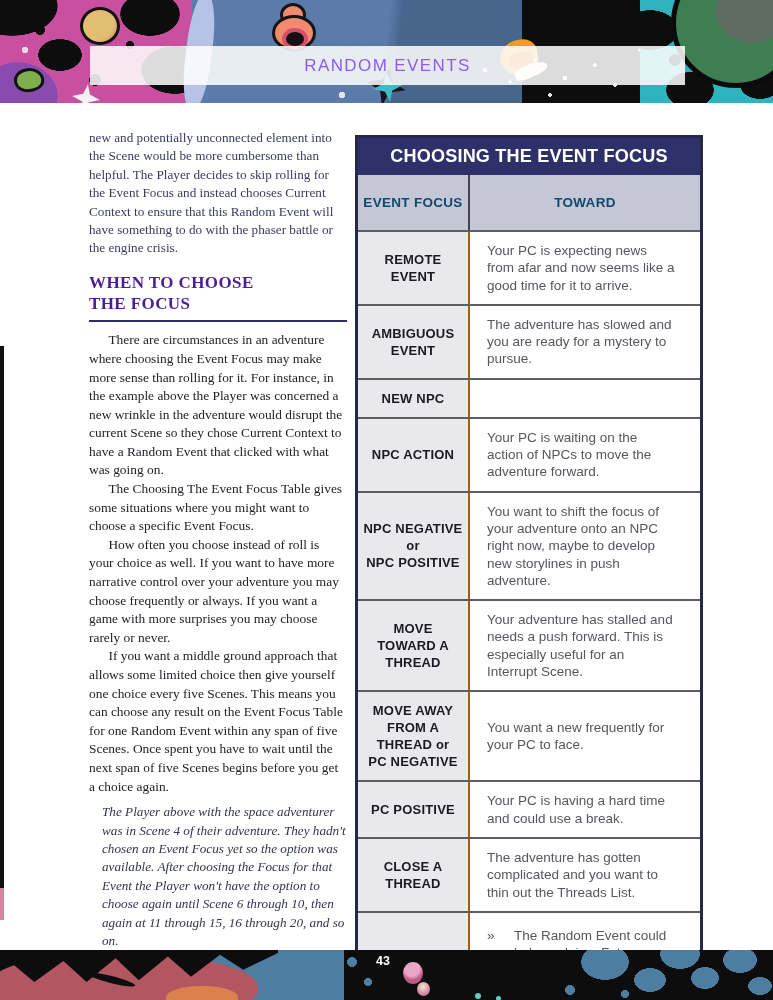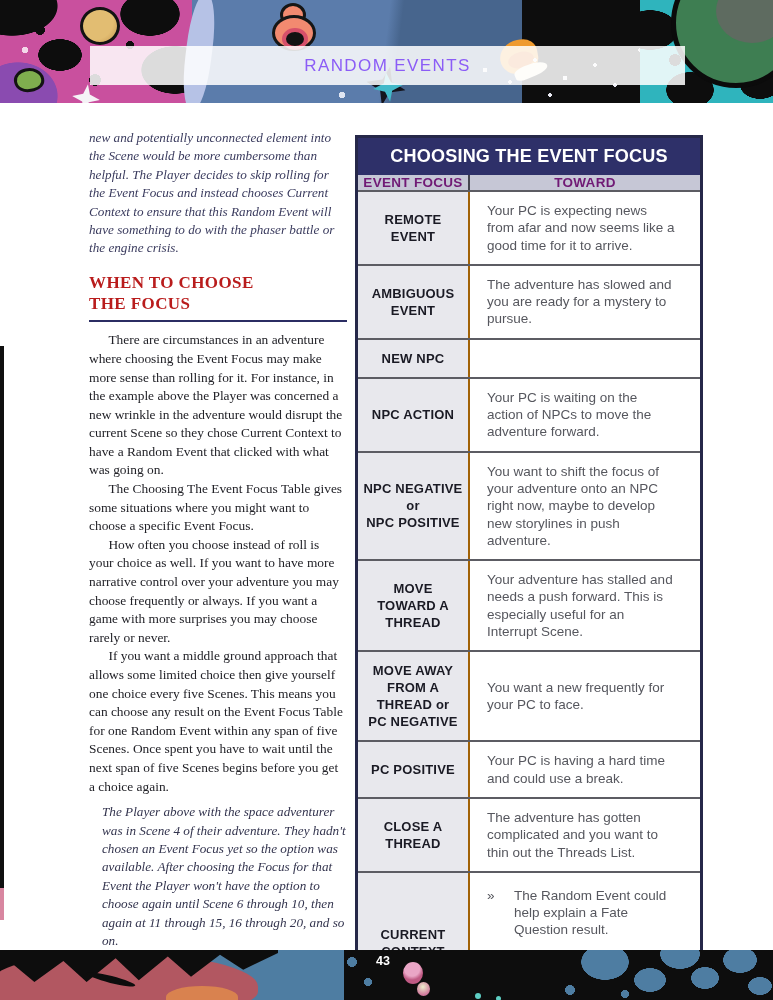--- a/index.html
+++ b/index.html
@@ -84,35 +84,35 @@
     display:flex; align-items:center; justify-content:center;
   }
   .banner span { font-family:"Liberation Sans", sans-serif; font-size:17px; color:#8b5cf6; letter-spacing:1.4px; }
 
   
   .edge-strip { position:absolute; left:0; top:346px; width:4px; height:574px; background:#101010; }
   .edge-strip-pink { position:absolute; left:0; top:888px; width:4px; height:32px; background:#d886a0; }
 
   
   .left-col { position:absolute; left:89px; top:129px; width:258px; }
-  .intro-italic { font-style:italic; font-size:13.2px; line-height:18.4px; color:#3a3b5e; margin-bottom:15px; }
+  .intro-italic { font-size:13.2px; line-height:18.4px; color:#3a3b5e; margin-bottom:15px; }
   .section-heading {
-    font-size:17px; line-height:1.22; font-weight:bold; color:#b91c1c;
+    font-size:17px; line-height:1.22; font-weight:bold; color:#4c1d95;
     letter-spacing:0.4px; white-space:pre-line;
     padding-bottom:6px; border-bottom:2px solid #2b2d63; margin-bottom:9px;
   }
   .body-p { margin:0; text-indent:1.45em; font-size:13.4px; line-height:18.6px; color:#222228; }
   .closing-italic { font-style:italic; font-size:13.2px; line-height:18.4px; color:#33344e; margin:7px 0 0 13px; }
 
   
   .focus-table { position:absolute; left:355px; top:135px; width:348px; border:3px solid #262849; background:#fff; font-family:"Liberation Sans", sans-serif; }
   .t-title { background:#2e3069; color:#ffffff; text-align:center; padding:7px 0 8px; }
   .t-title span { display:inline-block; font-size:19px; font-weight:bold; letter-spacing:0.2px; transform:scaleX(0.95); }
   .t-head { display:grid; grid-template-columns:112px 1fr; background:#c6c7d6; }
-  .t-head > div { padding:0 2px; text-align:center; font-weight:bold; font-size:13.5px; color:#701a75; letter-spacing:0.3px; }
+  .t-head > div { padding:20px 2px; text-align:center; font-weight:bold; font-size:13.5px; color:#0c4a6e; letter-spacing:0.3px; }
   .t-head > div:first-child { border-right:2px solid #45454f; }
   .t-row { display:grid; grid-template-columns:112px 1fr; border-top:2px solid #5c5c63; background:#ffffff; }
   .t-focus {
     background:#e8e8ed; border-right:2px solid #a16207;
     display:flex; align-items:center; justify-content:center; text-align:center;
     font-weight:bold; font-size:13px; color:#1a1a24; line-height:17px;
     letter-spacing:0.2px; white-space:pre-line; padding:10px 4px;
   }
   .t-reason {
     display:flex; flex-direction:column; justify-content:center;

